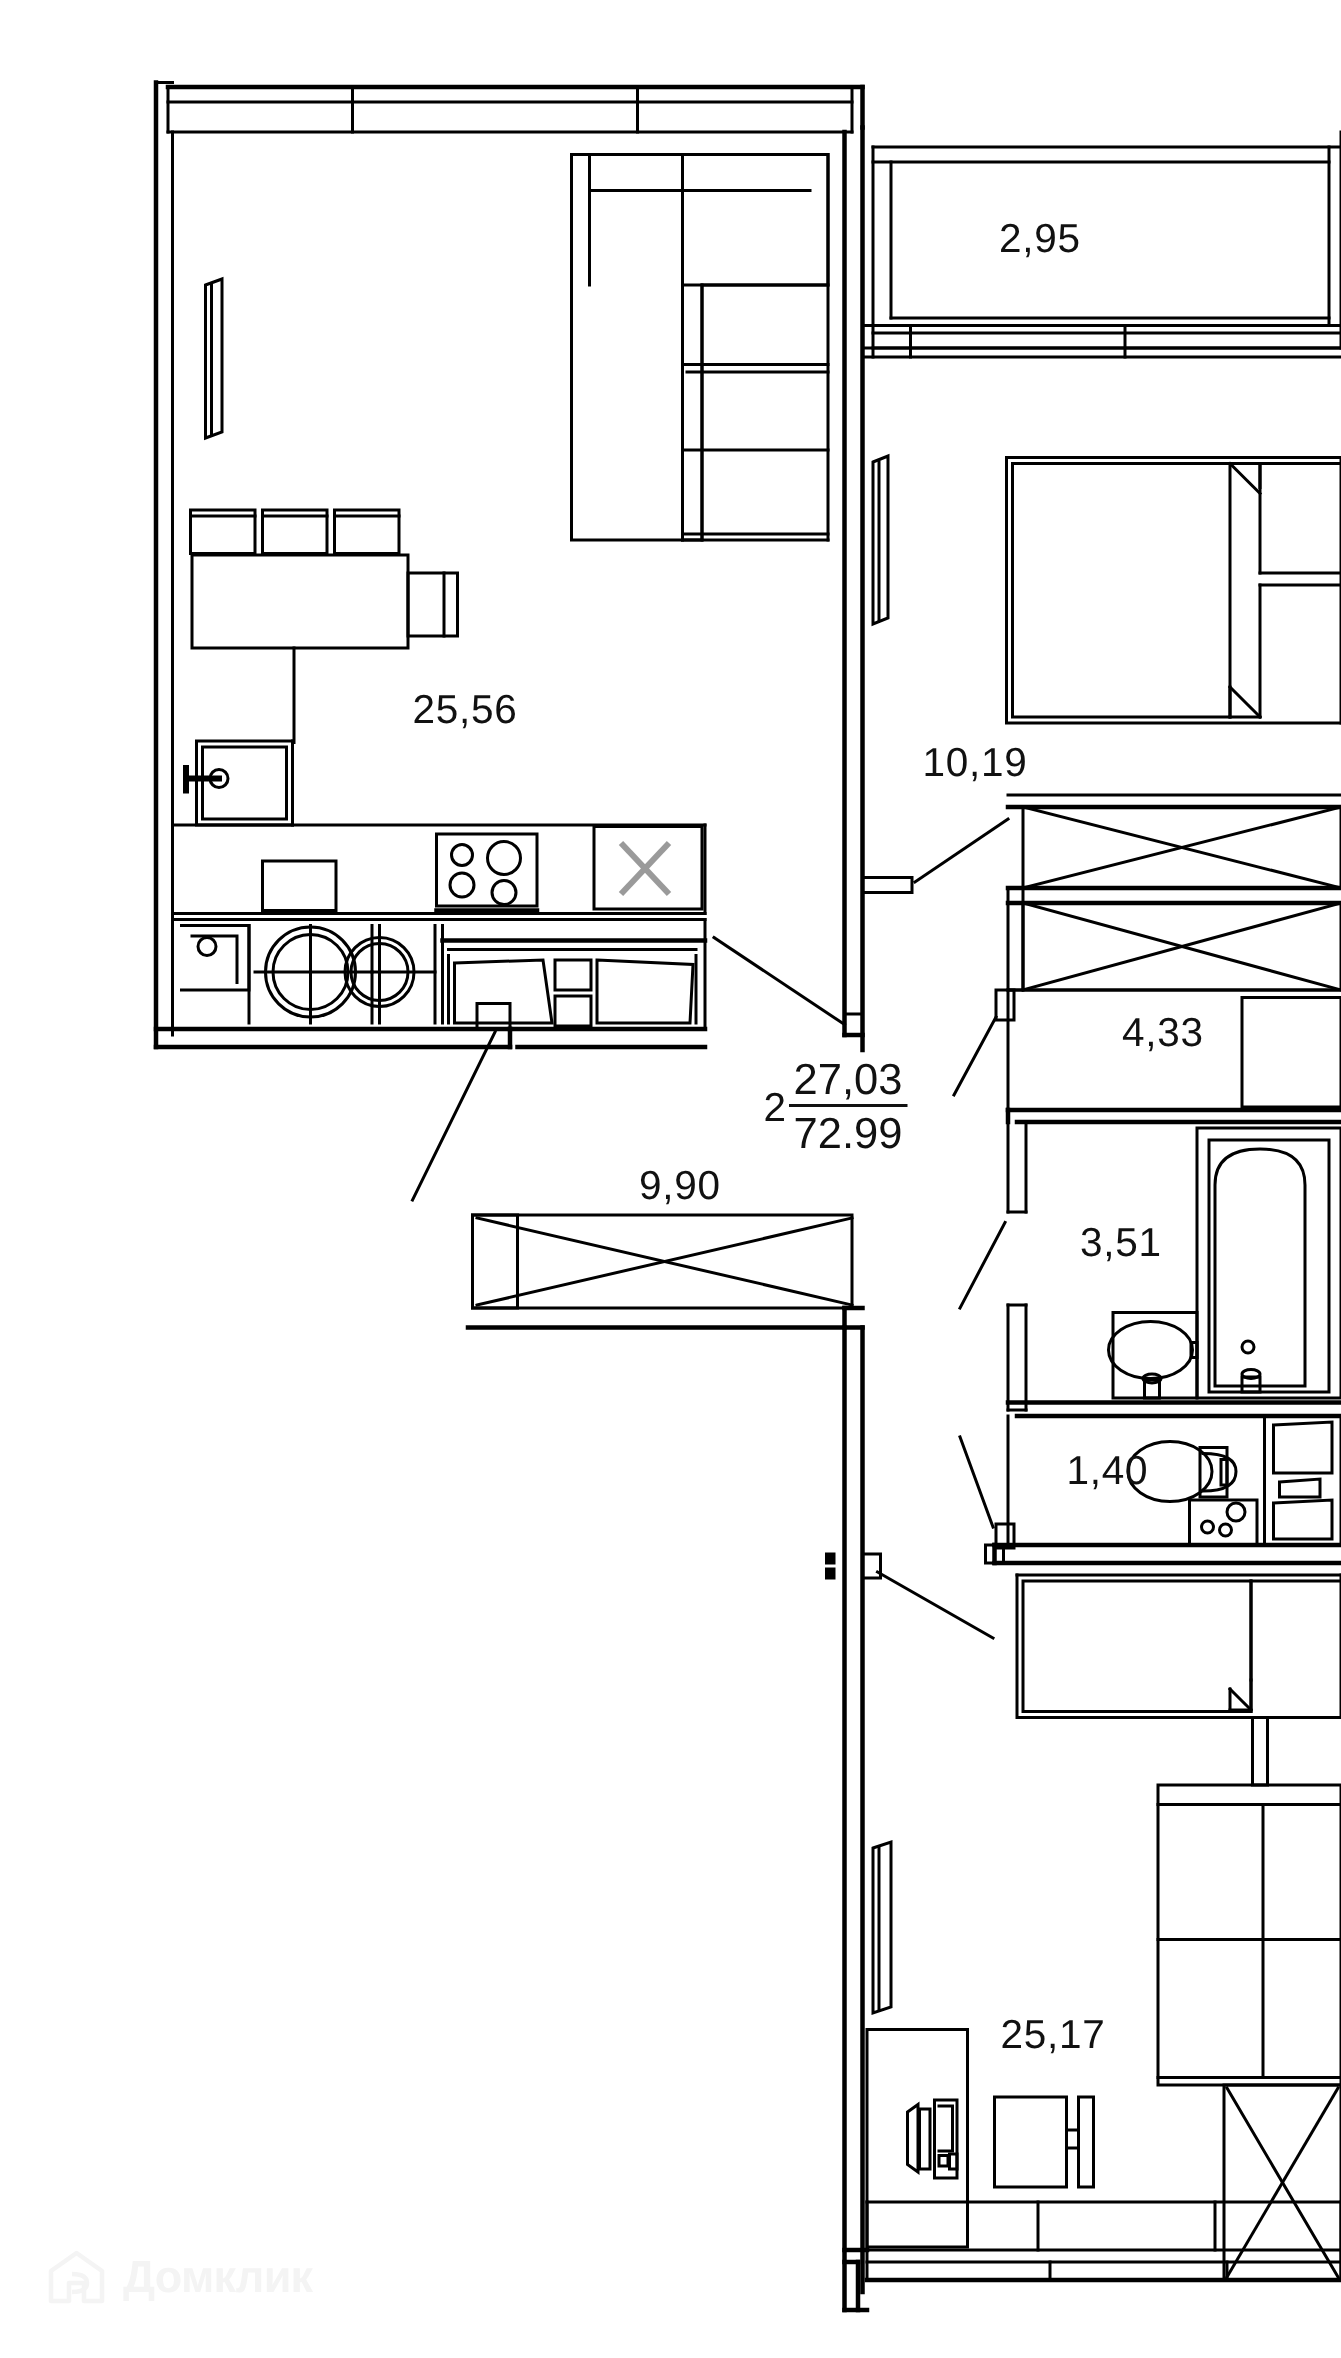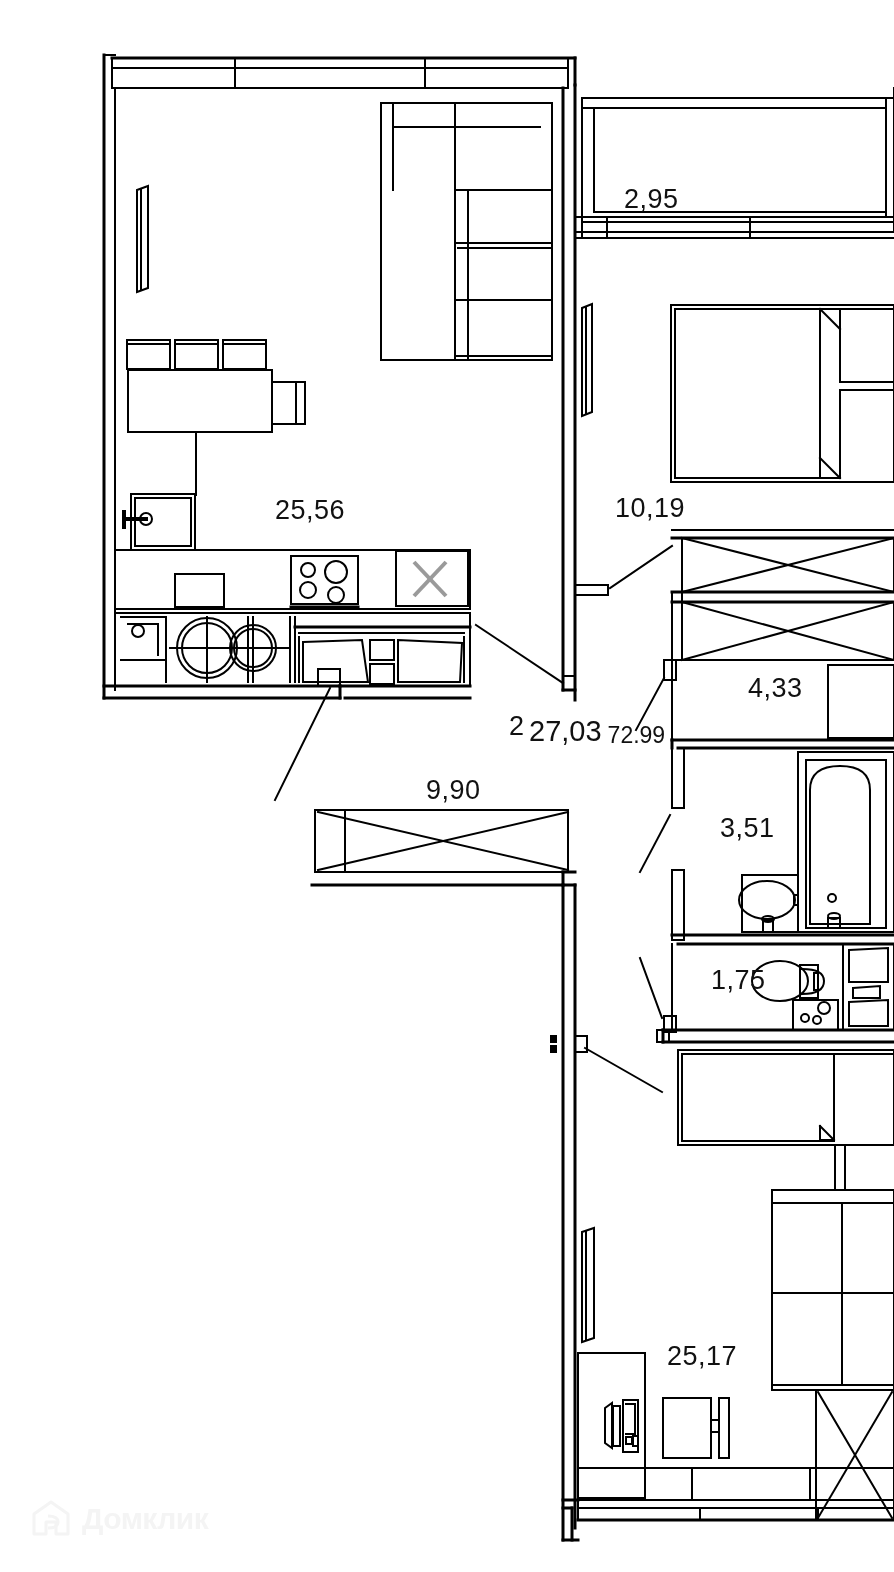--- a/index.html
+++ b/index.html
@@ -39,36 +39,36 @@
     font-family: "Liberation Sans", sans-serif;
     color: #111111;
   }
   .summary .rooms {
     font-size: 27px;
     line-height: 1;
     padding-right: 2px;
   }
   .summary .frac {
     display: flex;
-    flex-direction: row;
-    align-items: flex-end;
+    flex-direction: column;
+    align-items: flex-start;
     line-height: 1.05;
   }
   .summary .frac .num {
     font-size: 29px;
     padding: 0 3px 1px 3px;
   }
   .summary .frac .bar {
     width: 100%;
     height: 2px;
     background: #111111;
   }
   .summary .frac .den {
-    font-size: 23px;
-    padding: 18px 3px 0 3px;
+    font-size: 29px;
+    padding: 3px 3px 0 3px;
   }
   #watermark {
     position: absolute;
     left: 30px;
     top: 1498px;
     display: flex;
     align-items: center;
     gap: 10px;
     opacity: 1;
     pointer-events: none;
@@ -513,31 +513,31 @@
       </g>
 
     </g>
 
     <g stroke="#9a9a9a" stroke-width="4" fill="none">
       <path d="M414,562 L446,596"></path>
       <path d="M446,562 L414,596"></path>
     </g>
   </svg>
 
-  <div class="area-label" style="left:275px; top:495px;">25,56</div>
-
-  <div class="area-label" style="left:624px; top:144px;margin-top:40px;">2,95</div>
+  <div class="area-label" style="left:275px; top:458px;">25,56</div>
+
+  <div class="area-label" style="left:666px; top:144px;">2,95</div>
 
   <div class="area-label" style="left:615px; top:493px;">10,19</div>
 
   <div class="area-label" style="left:748px; top:673px;">4,33</div>
 
   <div class="area-label" style="left:720px; top:813px;">3,51</div>
 
-  <div class="area-label" style="left:711px; top:965px;">1,75</div>
+  <div class="area-label" style="left:711px; top:965px;">1,40</div>
 
   <div class="area-label" style="left:426px; top:775px;">9,90</div>
 
   <div class="area-label" style="left:667px; top:1341px;">25,17</div>
 
   <div class="summary" style="left:509px; top:705px;">
     <span class="rooms">2</span>
     <span class="frac">
       <span class="num">27,03</span>
       <span class="bar"></span>

